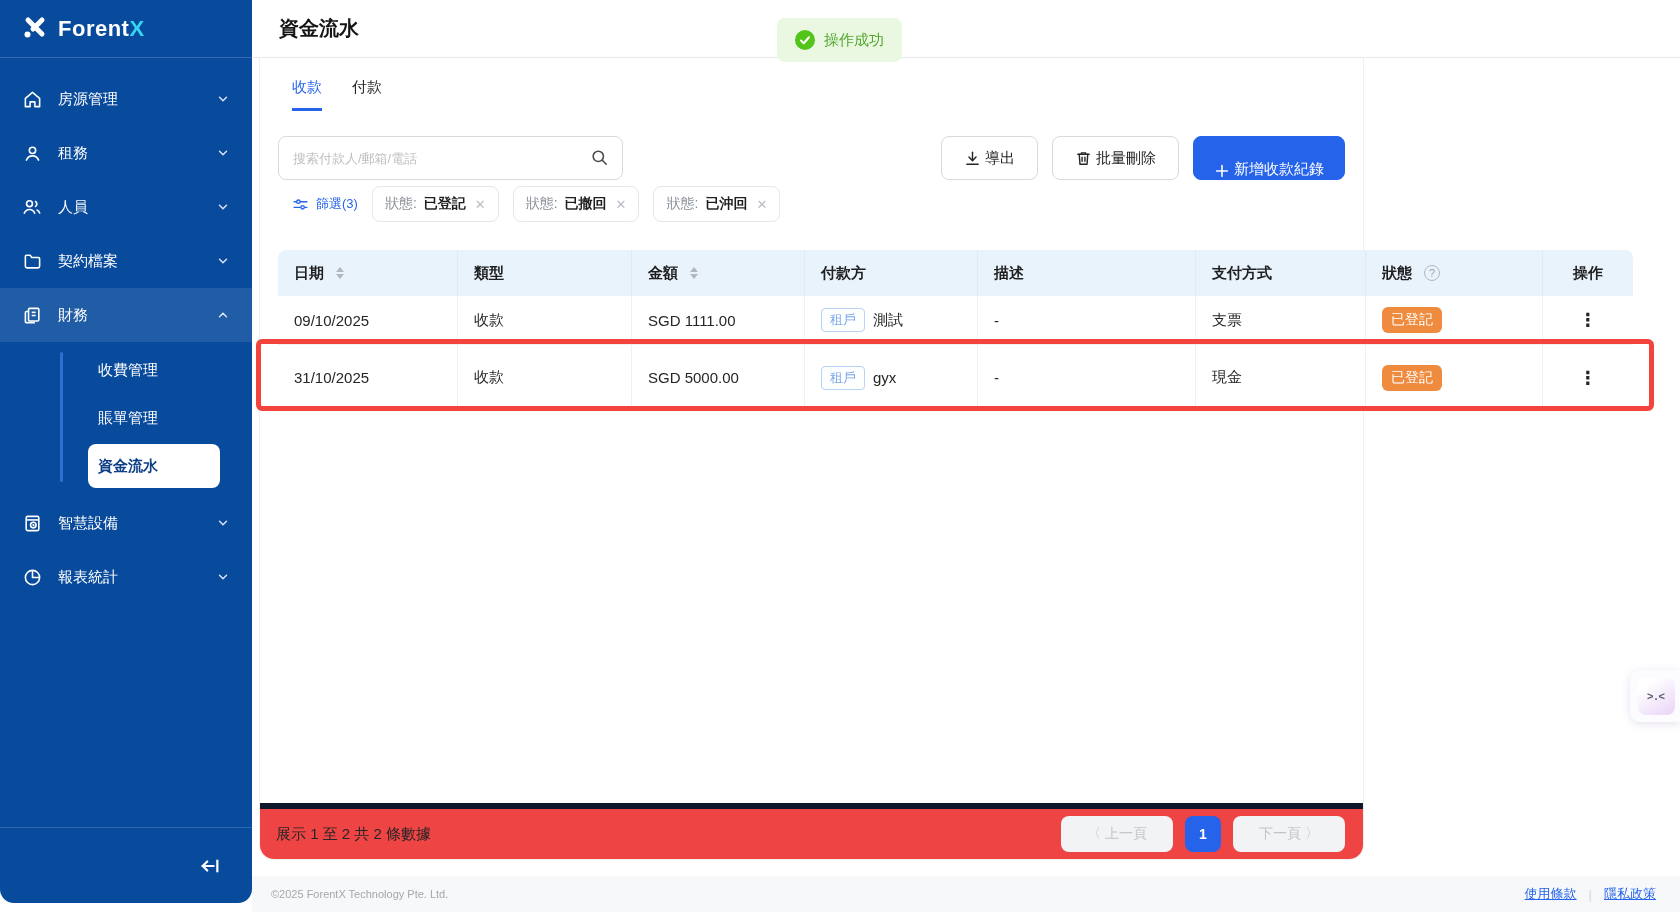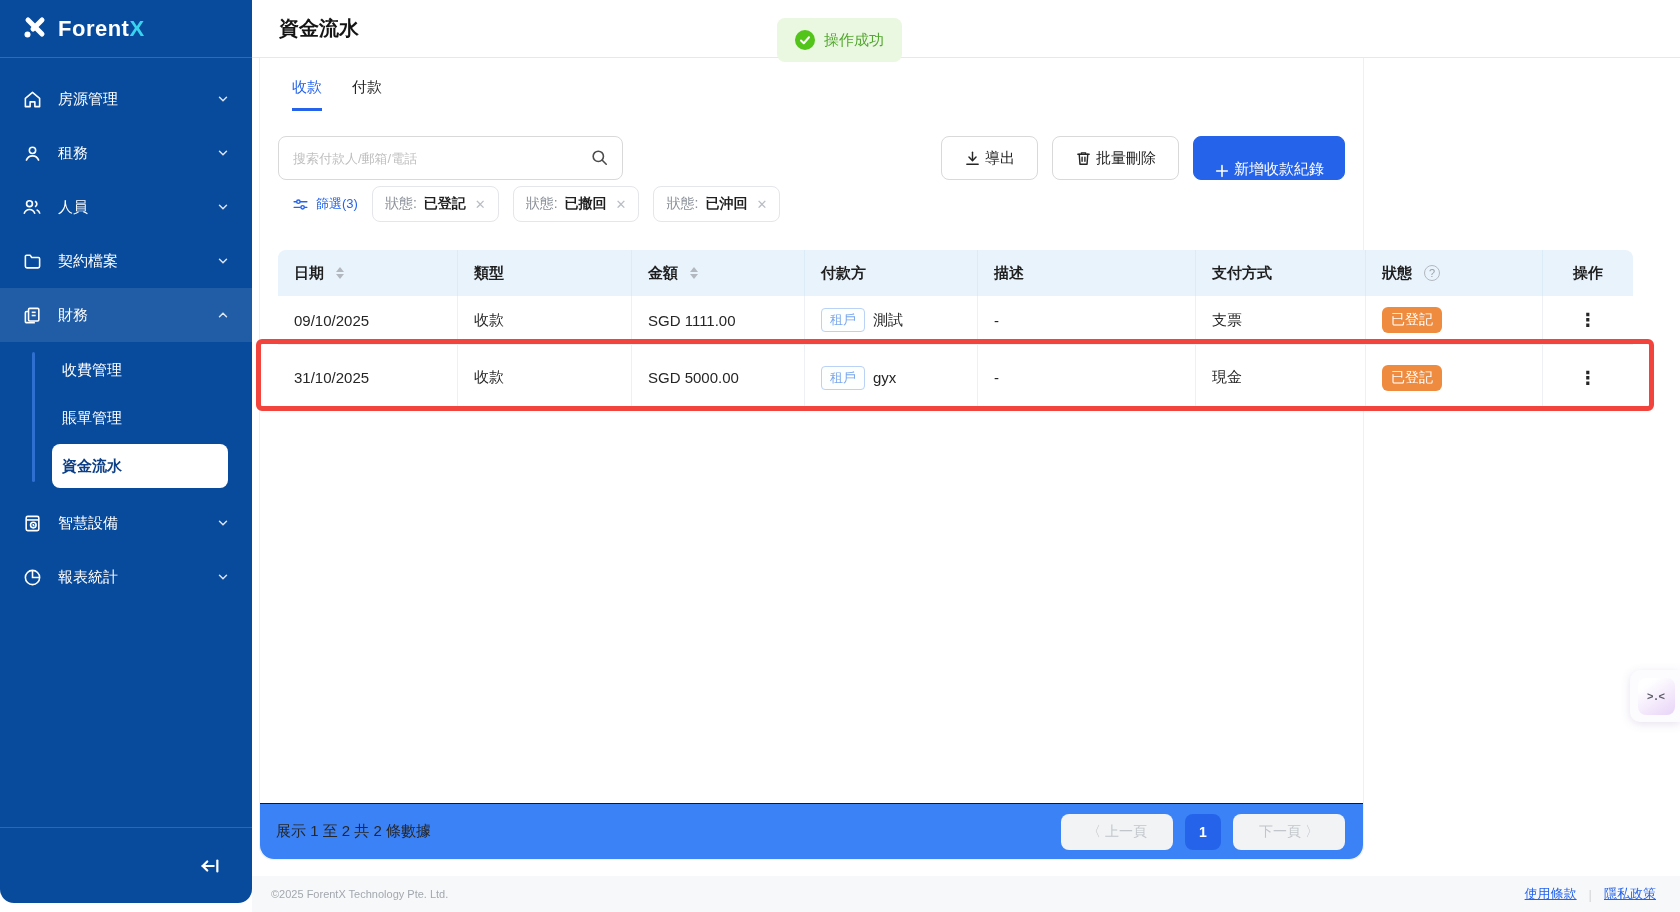--- a/index.html
+++ b/index.html
@@ -10,21 +10,21 @@
   .sidebar { position:absolute; left:0; top:0; width:252px; height:903px; background:#084a9c; color:#fff; border-radius:0 0 14px 14px; z-index:30; }
   .logo-row { height:58px; display:flex; align-items:center; gap:10px; padding:0 22px; border-bottom:1px solid rgba(255,255,255,.18); }
   .logo-text { font-size:22px; font-weight:bold; letter-spacing:.5px; }
   .logo-text .accent { color:#38d3ee; }
   .nav { padding-top:14px; }
   .nav-item { height:54px; display:flex; align-items:center; padding:0 22px; cursor:pointer; font-size:15px; }
   .nav-item.active-parent { background:rgba(255,255,255,.10); }
   .nav-icon { width:20px; height:20px; margin-right:16px; flex:0 0 20px; display:flex; align-items:center; justify-content:center; }
   .nav-label { flex:1; }
   .chev { width:14px; height:14px; opacity:.85; }
-  .submenu { position:relative; padding:4px 4px 6px; }
+  .submenu { position:relative; padding:4px 12px 6px;margin-left:28px; }
   .submenu-track { position:absolute; left:32px; top:10px; bottom:14px; width:3px; background:#2e6fd0; border-radius:2px; }
   .submenu-item { height:48px; display:flex; align-items:center; padding-left:58px; font-size:15px; cursor:pointer; color:#fff; }
   .submenu-item.active { background:#fff; color:#0d3f87; font-weight:bold; margin:2px 20px 2px 48px; padding-left:10px; height:44px; border-radius:8px; }
   .sidebar-bottom { position:absolute; left:0; right:0; bottom:0; height:76px; border-top:1px solid rgba(255,255,255,.16); display:flex; align-items:center; justify-content:flex-end; padding-right:28px; }
   .collapse-btn { width:28px; height:28px; display:flex; align-items:center; justify-content:center; cursor:pointer; }
 
   
   .topbar { position:absolute; left:252px; top:0; right:0; height:58px; background:#fff; border-bottom:1px solid #e8e8e8; display:flex; align-items:center; z-index:10; }
   .page-title { font-size:20px; font-weight:bold; color:#141414; margin-left:27px; }
   .avatar { position:absolute; right:25px; top:13px; width:31px; height:31px; border-radius:50%; background:#d8eafc; display:flex; align-items:flex-end; justify-content:center; overflow:hidden; cursor:pointer; }
@@ -74,21 +74,21 @@
   .sort .down { border-top:5px solid #b3b8bf; }
   .qmark { width:16px; height:16px; border:1px solid #b3b8bf; border-radius:50%; color:#9aa0a6; font-size:11px; display:inline-flex; align-items:center; justify-content:center; font-weight:normal; margin-left:4px; }
   .tag { border:1px solid #b9d2f5; color:#7aa7ec; background:#fdfefe; font-size:13px; border-radius:4px; padding:2px 8px; }
   .badge { background:#ee8b3e; color:#fff; font-size:14px; border-radius:6px; padding:4px 9px; }
   .kebab { font-size:18px; color:#262626; cursor:pointer; font-weight:bold; line-height:1; }
 
   
   .highlight-rect { position:absolute; left:256px; top:339px; width:1398px; height:72px; border:5px solid #f2433c; border-radius:6px; z-index:50; pointer-events:none; }
 
   
-  .pagination { position:absolute; left:0; right:0; bottom:0; height:56px; border-top:1px solid #0f172a; display:flex; align-items:center; justify-content:space-between; padding:0 18px 0 16px; background:#3b82f6; border-radius:0 0 14px 14px; }
+  .pagination { position:absolute; left:0; right:0; bottom:0; height:56px; border-top:6px solid #0f172a; display:flex; align-items:center; justify-content:space-between; padding:0 18px 0 16px; background:#ef4444; border-radius:0 0 14px 14px; }
   .page-summary { font-size:15px; color:#262626; }
   .pager { display:flex; align-items:center; gap:12px; }
   .pg-btn { height:36px; min-width:112px; background:#f2f3f5; border-radius:8px; color:#c2c6cc; font-size:14px; display:flex; align-items:center; justify-content:center; cursor:pointer; padding:0 16px; }
   .pg-num { width:36px; height:36px; background:#2563eb; color:#fff; font-weight:bold; border-radius:8px; display:flex; align-items:center; justify-content:center; font-size:14px; cursor:pointer; }
 
   
   .footer { position:absolute; left:252px; right:0; top:876px; height:36px; background:#f7f8fa; display:flex; align-items:center; justify-content:space-between; padding:0 24px 0 19px; z-index:1; }
   .copyright { color:#a3a8ae; font-size:11px; }
   .legal { display:flex; align-items:center; gap:12px; font-size:13px; }
   .legal a { color:#2563eb; text-decoration:underline; cursor:pointer;font-family:Liberation Mono, monospace; }

